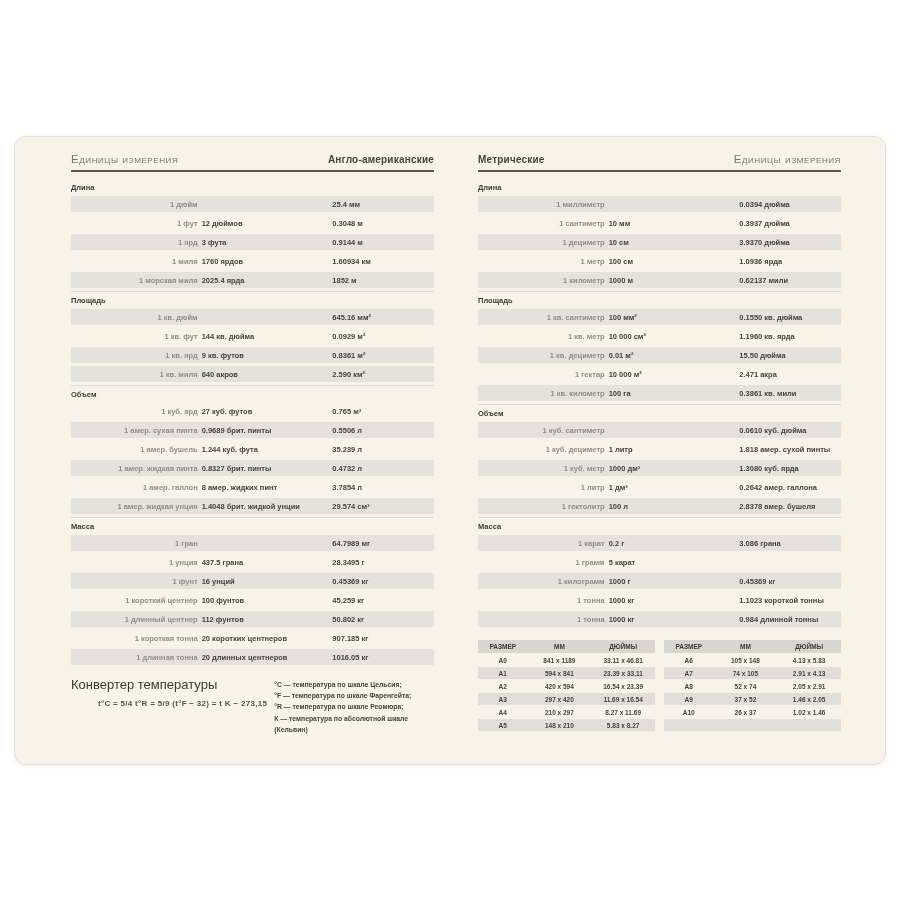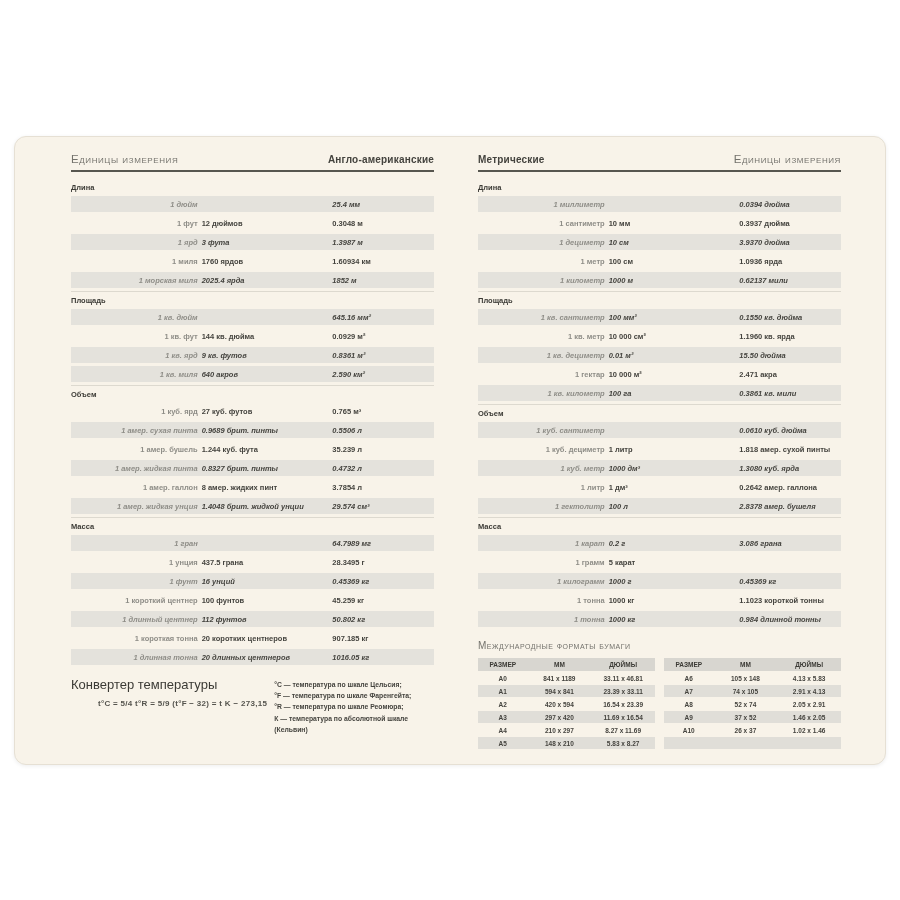--- a/index.html
+++ b/index.html
@@ -16,21 +16,21 @@
 
   .page-header { display:flex; justify-content:space-between; align-items:baseline;
     border-bottom:2px solid #57564f; padding-bottom:5px; margin-bottom:7px; }
   .ph-caps { font-variant:small-caps; font-size:11.5px; letter-spacing:0.6px; color:#73726c; }
   .ph-bold { font-size:10px; font-weight:700; color:#44433e; letter-spacing:0.2px; }
 
   .section { margin-bottom:2px; }
   .section + .section { border-top:1px solid #ddd9cf; margin-top:3px; }
   .section-title { font-size:7.5px; font-weight:700; color:#3b3a35; padding:4px 0 4px; }
   .unit-row { display:flex; align-items:center; height:16px; margin-bottom:3px; font-size:7.5px; }
-  .unit-row.stripe { background:#e4e2dc;font-style:italic; }
+  .unit-row.stripe { background:#e4e2dc; }
   .unit-row .c1 { flex:0 0 36%; text-align:right; color:#8e8d87; font-weight:700; padding-right:4px; }
   .unit-row .c2 { flex:0 0 36%; text-align:left; color:#44433e; font-weight:700; }
   .unit-row .c3 { flex:0 0 28%; text-align:left; color:#44433e; font-weight:700; }
 
   .converter { display:flex; margin-top:9px; }
   .conv-left { flex:0 0 56%; }
   .conv-title { font-size:13px; font-weight:400; color:#3b3a35; margin-bottom:7px; }
   .conv-formula { font-size:8px; font-weight:700; color:#55544e; letter-spacing:0.3px;padding-left:27px; }
   .conv-notes { flex:1; padding-top:2px; }
   .conv-note { font-size:6.8px; font-weight:700; color:#44433e; line-height:1.65; }
@@ -68,21 +68,21 @@
               <span class="c3">25.4 мм</span>
             </div>
             <div class="unit-row">
               <span class="c1">1 фут</span>
               <span class="c2">12 дюймов</span>
               <span class="c3">0.3048 м</span>
             </div>
             <div class="unit-row stripe">
               <span class="c1">1 ярд</span>
               <span class="c2">3 фута</span>
-              <span class="c3">1.3987 м</span>
+              <span class="c3">0.9144 м</span>
             </div>
             <div class="unit-row">
               <span class="c1">1 миля</span>
               <span class="c2">1760 ярдов</span>
               <span class="c3">1.60934 км</span>
             </div>
             <div class="unit-row stripe">
               <span class="c1">1 морская миля</span>
               <span class="c2">2025.4 ярда</span>
               <span class="c3">1852 м</span>
@@ -310,21 +310,20 @@
               <span class="c3">1.1023 короткой тонны</span>
             </div>
             <div class="unit-row stripe">
               <span class="c1">1 тонна</span>
               <span class="c2">1000 кг</span>
               <span class="c3">0.984 длинной тонны</span>
             </div>
           </div>
         </div>
       <div class="paper-block">
-        <div class="paper-title">Международные форматы бумаги</div>
         <div class="paper-tables" id="paper-tables">
             <div class="paper-table">
               <div class="p-row head">
                 <span class="p-c1">РАЗМЕР</span>
                 <span class="p-c2">ММ</span>
                 <span class="p-c3">ДЮЙМЫ</span>
               </div>
               <div class="p-row">
                 <span class="p-c1">A0</span>
                 <span class="p-c2">841 x 1189</span>

